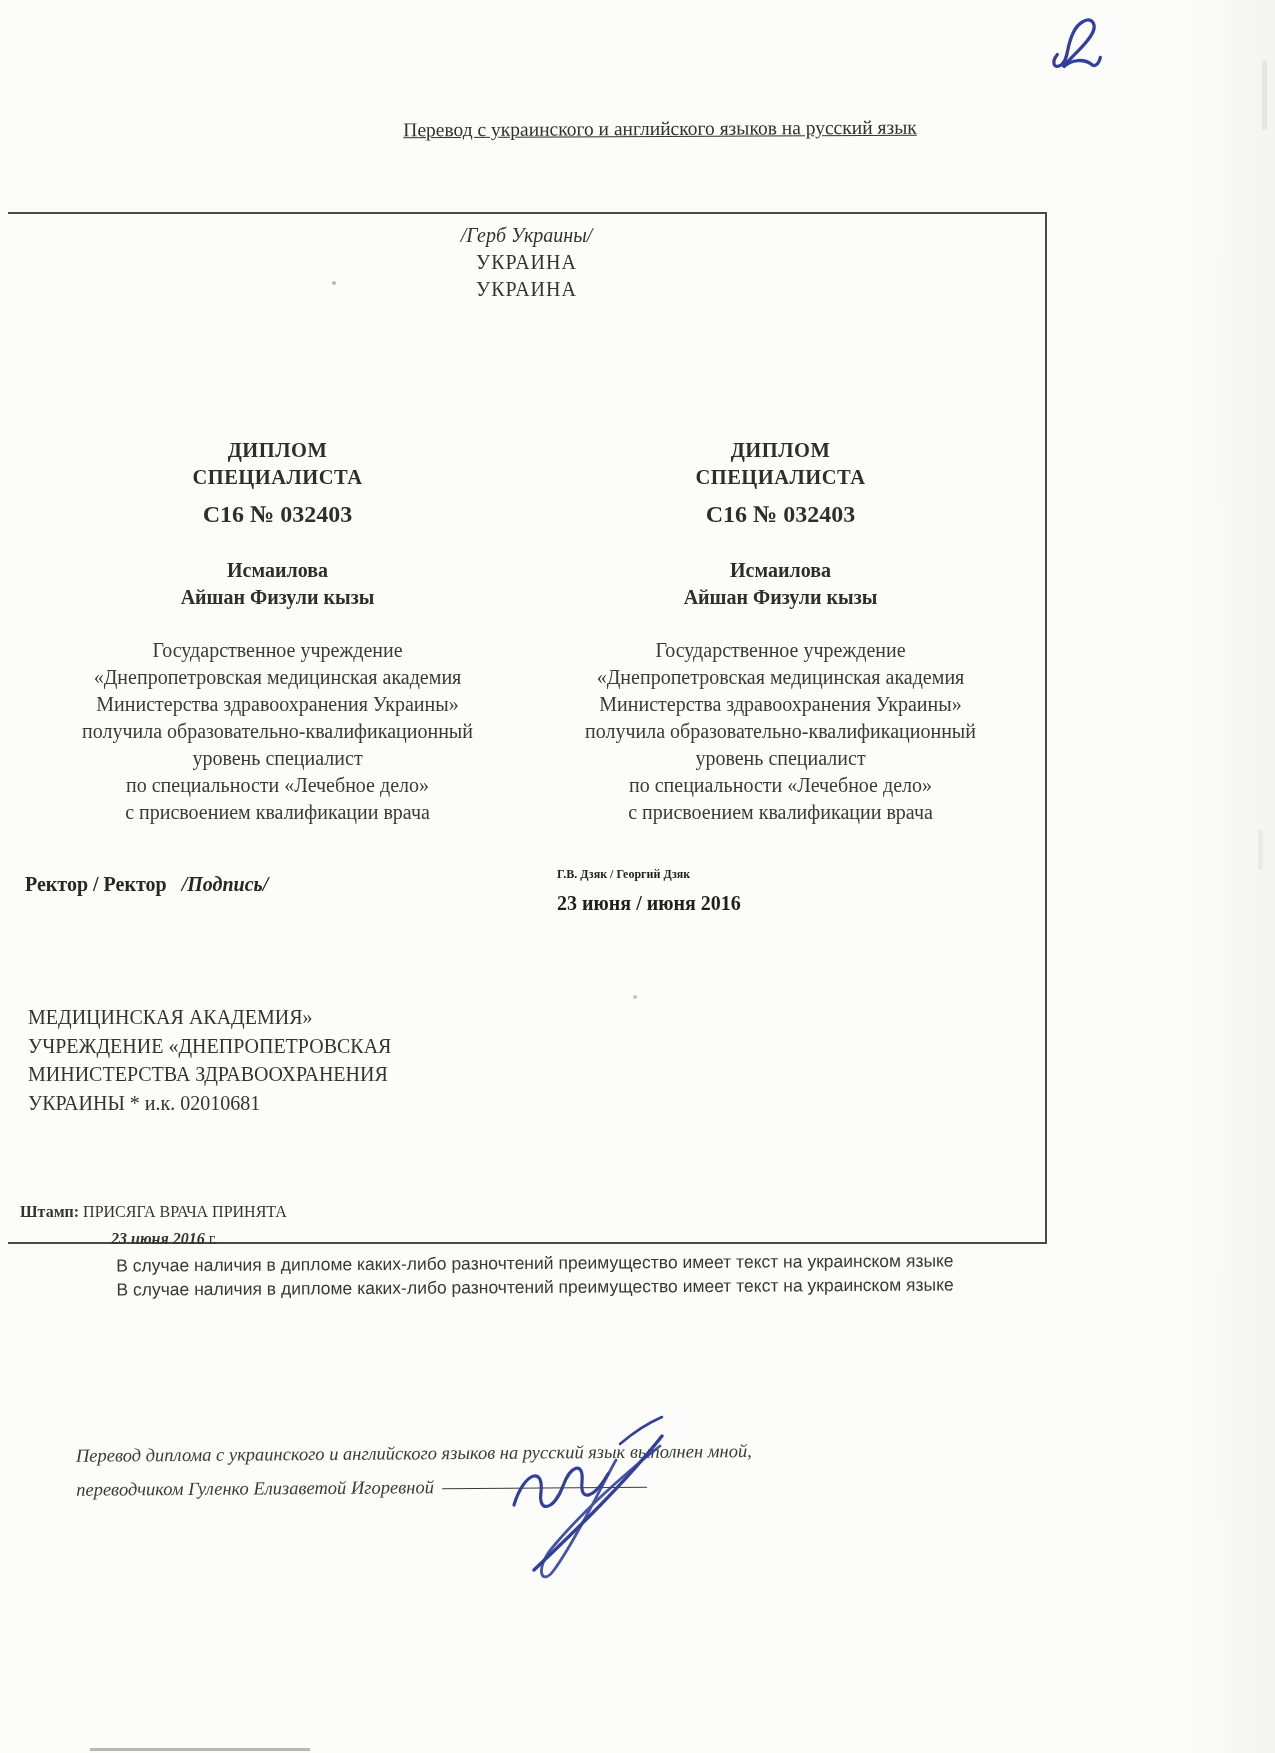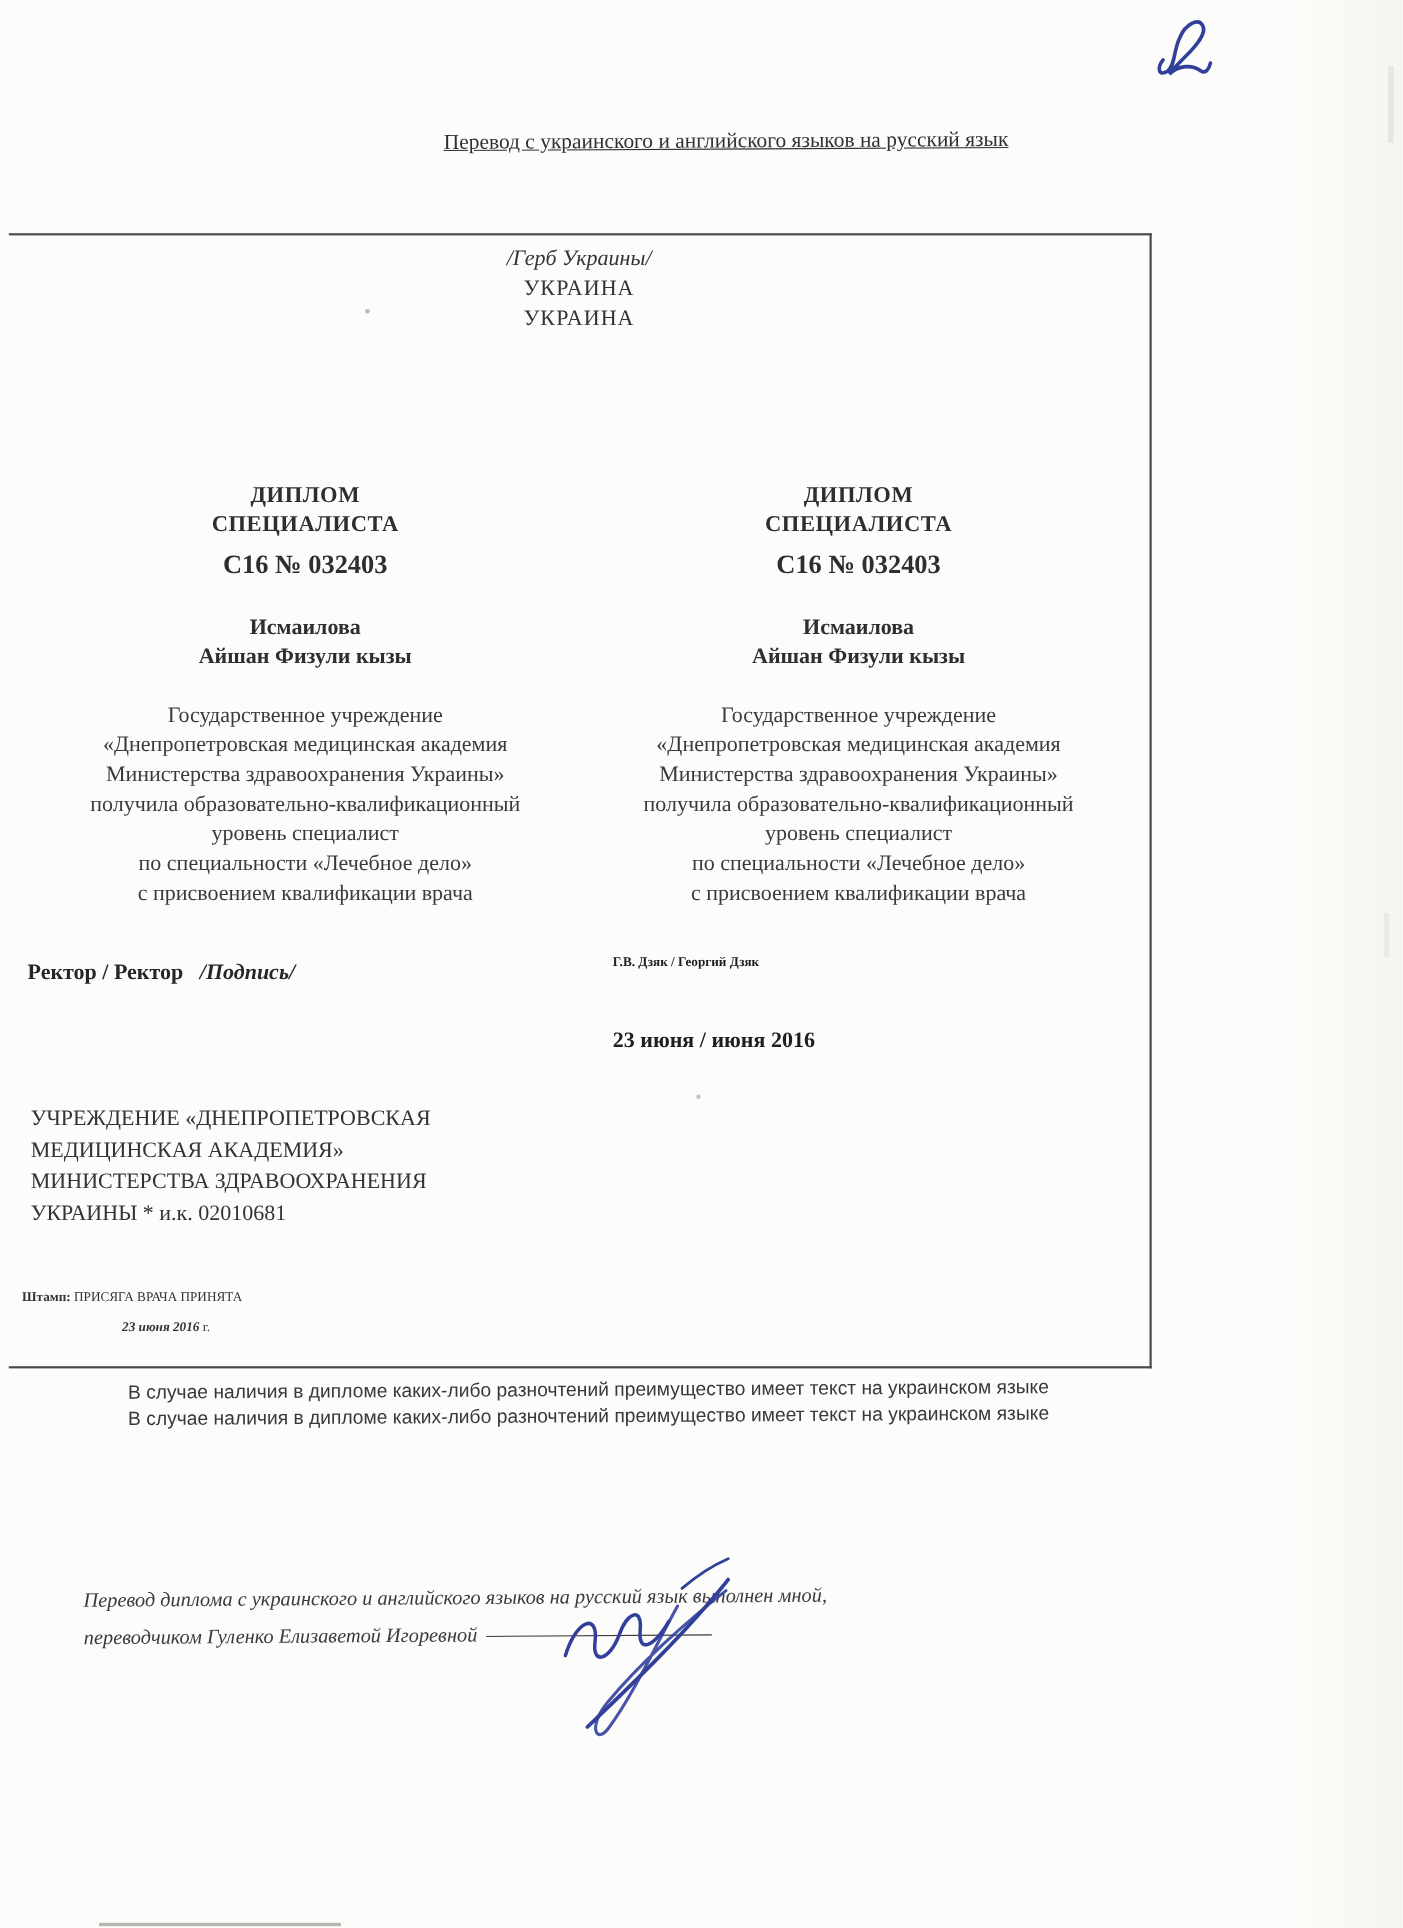--- a/index.html
+++ b/index.html
@@ -38,24 +38,24 @@
   .dcol{position:absolute;top:213px;width:465px;text-align:center;color:#2e2e2e;}
   .dcol-left{left:37px;}
   .dcol-right{left:540px;}
   .dcol .dtitle{position:absolute;top:0;left:0;width:100%;font-weight:700;font-size:20.5px;line-height:27px;letter-spacing:0.5px;margin-top:10px;}
   .dcol .dserial{position:absolute;top:74px;left:0;width:100%;font-weight:700;font-size:24px;}
   .dcol .dholder{position:absolute;top:130px;left:0;width:100%;font-weight:700;font-size:20px;line-height:27px;}
   .dcol .dbody{position:absolute;top:210px;left:0;width:100%;font-size:20px;line-height:27px;color:#3a3a3a;}
 
   .rector-line{position:absolute;left:17px;top:659px;font-size:20px;color:#262626;text-align:center;}
   .signer-line{position:absolute;left:549px;top:653px;font-size:12px;font-weight:700;color:#1f1f1f;}
-  .sign-date-line{position:absolute;left:549px;top:721px;font-size:20px;font-weight:700;color:#1f1f1f;}
+  .sign-date-line{position:absolute;left:549px;top:678px;font-size:20px;font-weight:700;color:#1f1f1f;}
 
   .seal-block{position:absolute;left:20px;top:789px;width:460px;font-size:20px;line-height:28.5px;color:#333;}
-  .stamp-block{position:absolute;left:12px;top:952px;font-size:12px;line-height:27px;color:#333;}
+  .stamp-block{position:absolute;left:12px;top:984px;font-size:16px;line-height:27px;color:#333;}
   .stamp-date{padding-left:78px;}
 
   .disclaimer{
     position:absolute;left:30px;top:1251px;width:1010px;text-align:center;
     font-family:"Liberation Sans", sans-serif;
     font-size:17.5px;line-height:24px;color:#383838;
     transform:rotate(-0.35deg);
   }
 
   .translator{
@@ -134,22 +134,22 @@
 
     <div class="rector-line">
       <span class="b">Ректор / Ректор</span>
       <span class="bi" style="margin-left:10px">/Подпись/</span>
     </div>
 
     <div class="signer-line">Г.В. Дзяк / Георгий Дзяк</div>
     <div class="sign-date-line">23 июня / июня 2016</div>
 
     <div class="seal-block">
+      <div>МЕДИЦИНСКАЯ АКАДЕМИЯ»</div>
       <div>УЧРЕЖДЕНИЕ «ДНЕПРОПЕТРОВСКАЯ</div>
-      <div>МЕДИЦИНСКАЯ АКАДЕМИЯ»</div>
       <div>МИНИСТЕРСТВА ЗДРАВООХРАНЕНИЯ</div>
       <div>УКРАИНЫ * и.к. 02010681</div>
     </div>
 
     <div class="stamp-block">
       <div>
         <span class="b">Штамп:</span>
         <span>ПРИСЯГА ВРАЧА ПРИНЯТА</span>
       </div>
       <div class="stamp-date">

